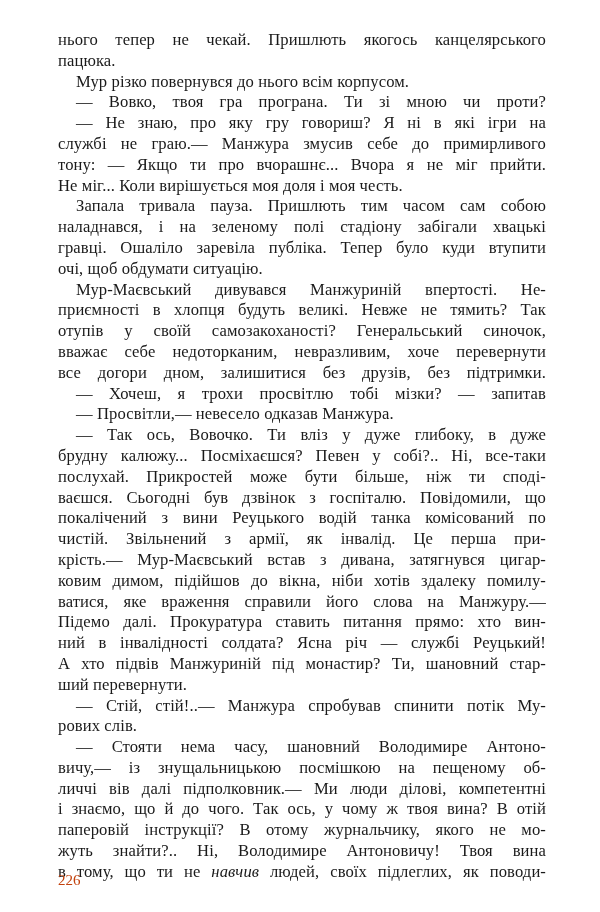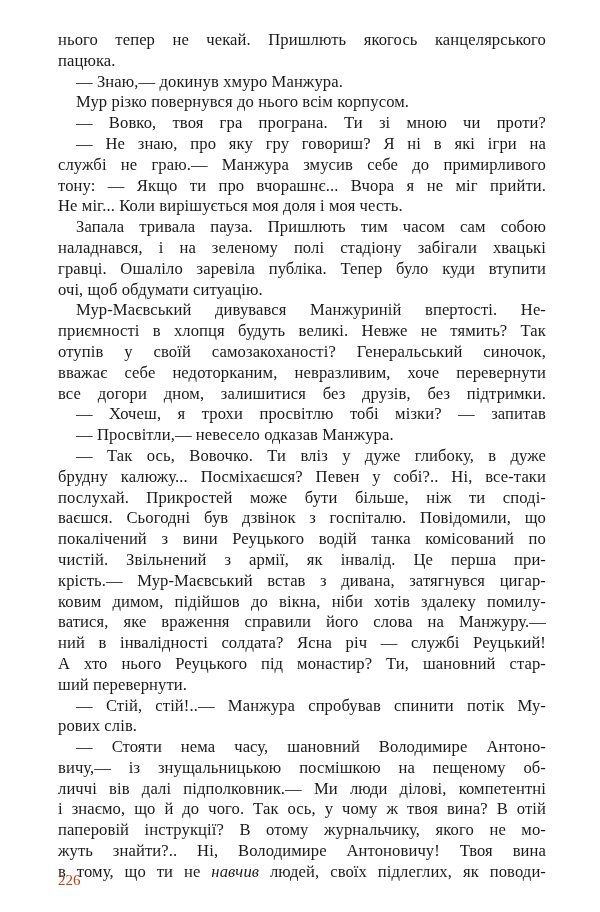--- a/index.html
+++ b/index.html
@@ -20,21 +20,20 @@
   }
   em { font-style: italic; }
 </style>
 </head>
 <body>
 
 <div class="page" id="page">
   <div id="lines-container">
       <span class="line">нього тепер не чекай. Пришлють якогось канцелярського</span>
       <span class="line last">пацюка.</span>
-      <span class="line indent last">— Знаю,— докинув хмуро Манжура.</span>
       <span class="line indent last">Мур різко повернувся до нього всім корпусом.</span>
       <span class="line indent">— Вовко, твоя гра програна. Ти зі мною чи проти?</span>
       <span class="line indent">— Не знаю, про яку гру говориш? Я ні в які ігри на</span>
       <span class="line">службі не граю.— Манжура змусив себе до примирливого</span>
       <span class="line">тону: — Якщо ти про вчорашнє... Вчора я не міг прийти.</span>
       <span class="line last">Не міг... Коли вирішується моя доля і моя честь.</span>
       <span class="line indent">Запала тривала пауза. Пришлють тим часом сам собою</span>
       <span class="line">наладнався, і на зеленому полі стадіону забігали хвацькі</span>
       <span class="line">гравці. Ошаліло заревіла публіка. Тепер було куди втупити</span>
       <span class="line last">очі, щоб обдумати ситуацію.</span>
@@ -47,22 +46,23 @@
       <span class="line indent last">— Просвітли,— невесело одказав Манжура.</span>
       <span class="line indent">— Так ось, Вовочко. Ти вліз у дуже глибоку, в дуже</span>
       <span class="line">брудну калюжу... Посміхаєшся? Певен у собі?.. Ні, все-таки</span>
       <span class="line">послухай. Прикростей може бути більше, ніж ти сподi-</span>
       <span class="line">ваєшся. Сьогодні був дзвінок з госпіталю. Повідомили, що</span>
       <span class="line">покалічений з вини Реуцького водій танка комісований по</span>
       <span class="line">чистій. Звільнений з армії, як інвалід. Це перша при-</span>
       <span class="line">крість.— Мур-Маєвський встав з дивана, затягнувся цигар-</span>
       <span class="line">ковим димом, підійшов до вікна, ніби хотів здалеку помилу-</span>
       <span class="line">ватися, яке враження справили його слова на Манжуру.—</span>
+      <span class="line">Підемо далі. Прокуратура ставить питання прямо: хто вин-</span>
       <span class="line">ний в інвалідності солдата? Ясна річ — службі Реуцький!</span>
-      <span class="line">А хто нього Реуцького під монастир? Ти, шановний стар-</span>
+      <span class="line">А хто підвів Манжуриній під монастир? Ти, шановний стар-</span>
       <span class="line last">ший перевернути.</span>
       <span class="line indent">— Стій, стій!..— Манжура спробував спинити потік Му-</span>
       <span class="line last">рових слів.</span>
       <span class="line indent">— Стояти нема часу, шановний Володимире Антоно-</span>
       <span class="line">вичу,— із знущальницькою посмішкою на пещеному об-</span>
       <span class="line">личчі вів далі підполковник.— Ми люди ділові, компетентні</span>
       <span class="line">і знаємо, що й до чого. Так ось, у чому ж твоя вина? В отій</span>
       <span class="line">паперовій інструкції? В отому журнальчику, якого не мо-</span>
       <span class="line">жуть знайти?.. Ні, Володимире Антоновичу! Твоя вина</span>
     </div>

